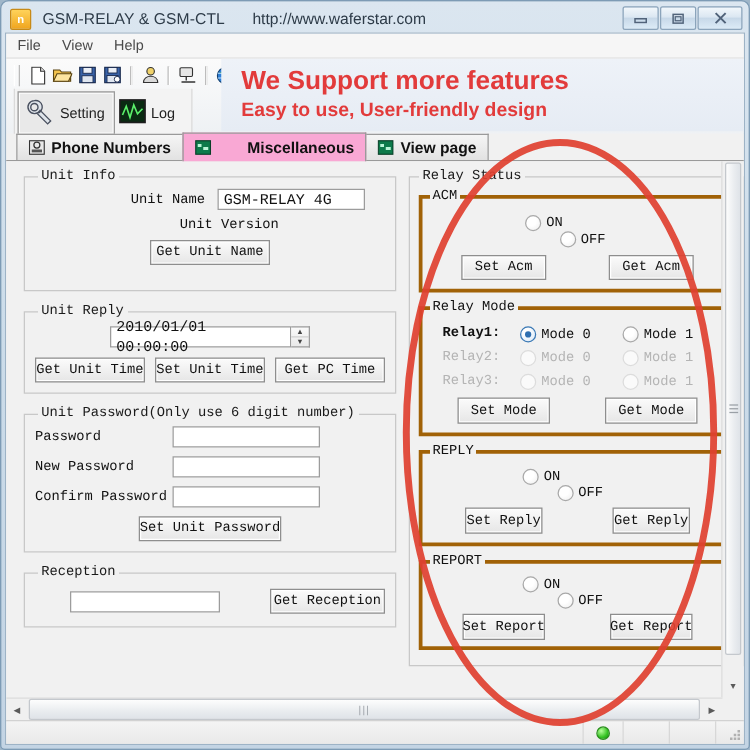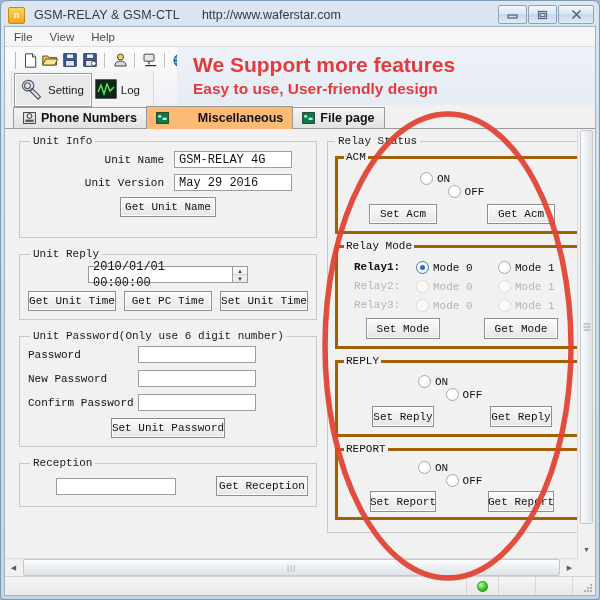--- a/index.html
+++ b/index.html
@@ -108,21 +108,21 @@
   }
   .tab{
     display:flex;align-items:center;gap:5px;
     height:21px;padding:0 9px;box-sizing:border-box;
     border:1px solid #9a9a9a;border-bottom:none;
     background:linear-gradient(180deg,#f5f5f5,#e2e2e2);
     font-size:12.5px;font-weight:bold;color:#111;
     margin-right:-1px;position:relative;
   }
   .tab.selected{
-    background:#fdba74;height:23px;margin-bottom:-1px;z-index:2;gap:29px;
+    background:#f9a8d4;height:23px;margin-bottom:-1px;z-index:2;gap:29px;
   }
   .ticon-sq{width:13px;height:12px;flex:0 0 auto;}
   
   .pagewrap{position:relative;flex:1 1 auto;background:#f1f1f1;overflow:hidden;}
   .page{
     position:absolute;left:0;top:0;right:18px;bottom:18px;
     background:#f1f1f1;
   }
   .col-left{position:absolute;left:14px;top:6px;width:298px;}
   .col-right{position:absolute;left:322px;top:6px;width:240px;}
@@ -404,59 +404,58 @@
         <span>Miscellaneous</span>
       </div>
       <div class="tab">
         <span class="ticon-sq">
           <svg width="13" height="12" viewBox="0 0 13 12">
               <rect x=".6" y=".6" width="11.8" height="10.8" fill="#0d7a4a" stroke="#0a3f28" stroke-width=".9"></rect>
               <rect x="2.2" y="3.2" width="3" height="2.4" fill="#b9f5d6"></rect>
               <rect x="6.6" y="5.6" width="4" height="2.4" fill="#b9f5d6"></rect>
             </svg>
         </span>
-        <span>File page</span>
+        <span>View page</span>
       </div>
     </div>
 
     <div class="pagewrap">
       <div class="page">
 
         <div class="col-left">
 
           <fieldset class="gb">
             <legend>Unit Info</legend>
             <div class="row">
               <div class="lbl ui-lab">Unit Name</div>
               <div class="tf ui-field">GSM-RELAY 4G</div>
             </div>
             <div class="row">
               <div class="lbl ui-lab">Unit Version</div>
-              <div class="tf ui-field">May 29 2016</div>
             </div>
             <div class="row" style="margin:4px 0 12px 0;justify-content:center;">
               <div class="btn" style="width:96px;">Get Unit Name</div>
             </div>
           </fieldset>
 
           <fieldset class="gb">
             <legend>Unit Reply</legend>
             <div style="display:flex;justify-content:center;">
               <div class="spin">
                 <div class="tf">2010/01/01 00:00:00</div>
                 <div class="spinbtns">
                   <div>▲</div>
                   <div>▼</div>
                 </div>
               </div>
             </div>
             <div class="btnrow" style="justify-content:space-between;">
               <div class="btn" style="width:88px;">Get Unit Time</div>
+              <div class="btn" style="width:88px;">Set Unit Time</div>
               <div class="btn" style="width:88px;">Get PC Time</div>
-              <div class="btn" style="width:88px;">Set Unit Time</div>
             </div>
           </fieldset>
 
           <fieldset class="gb">
             <legend>Unit Password(Only use 6 digit number)</legend>
             <div class="pw-row">
               <div class="lbl pw-lab">Password</div>
               <div class="tf pw-field"></div>
             </div>
             <div class="pw-row">

